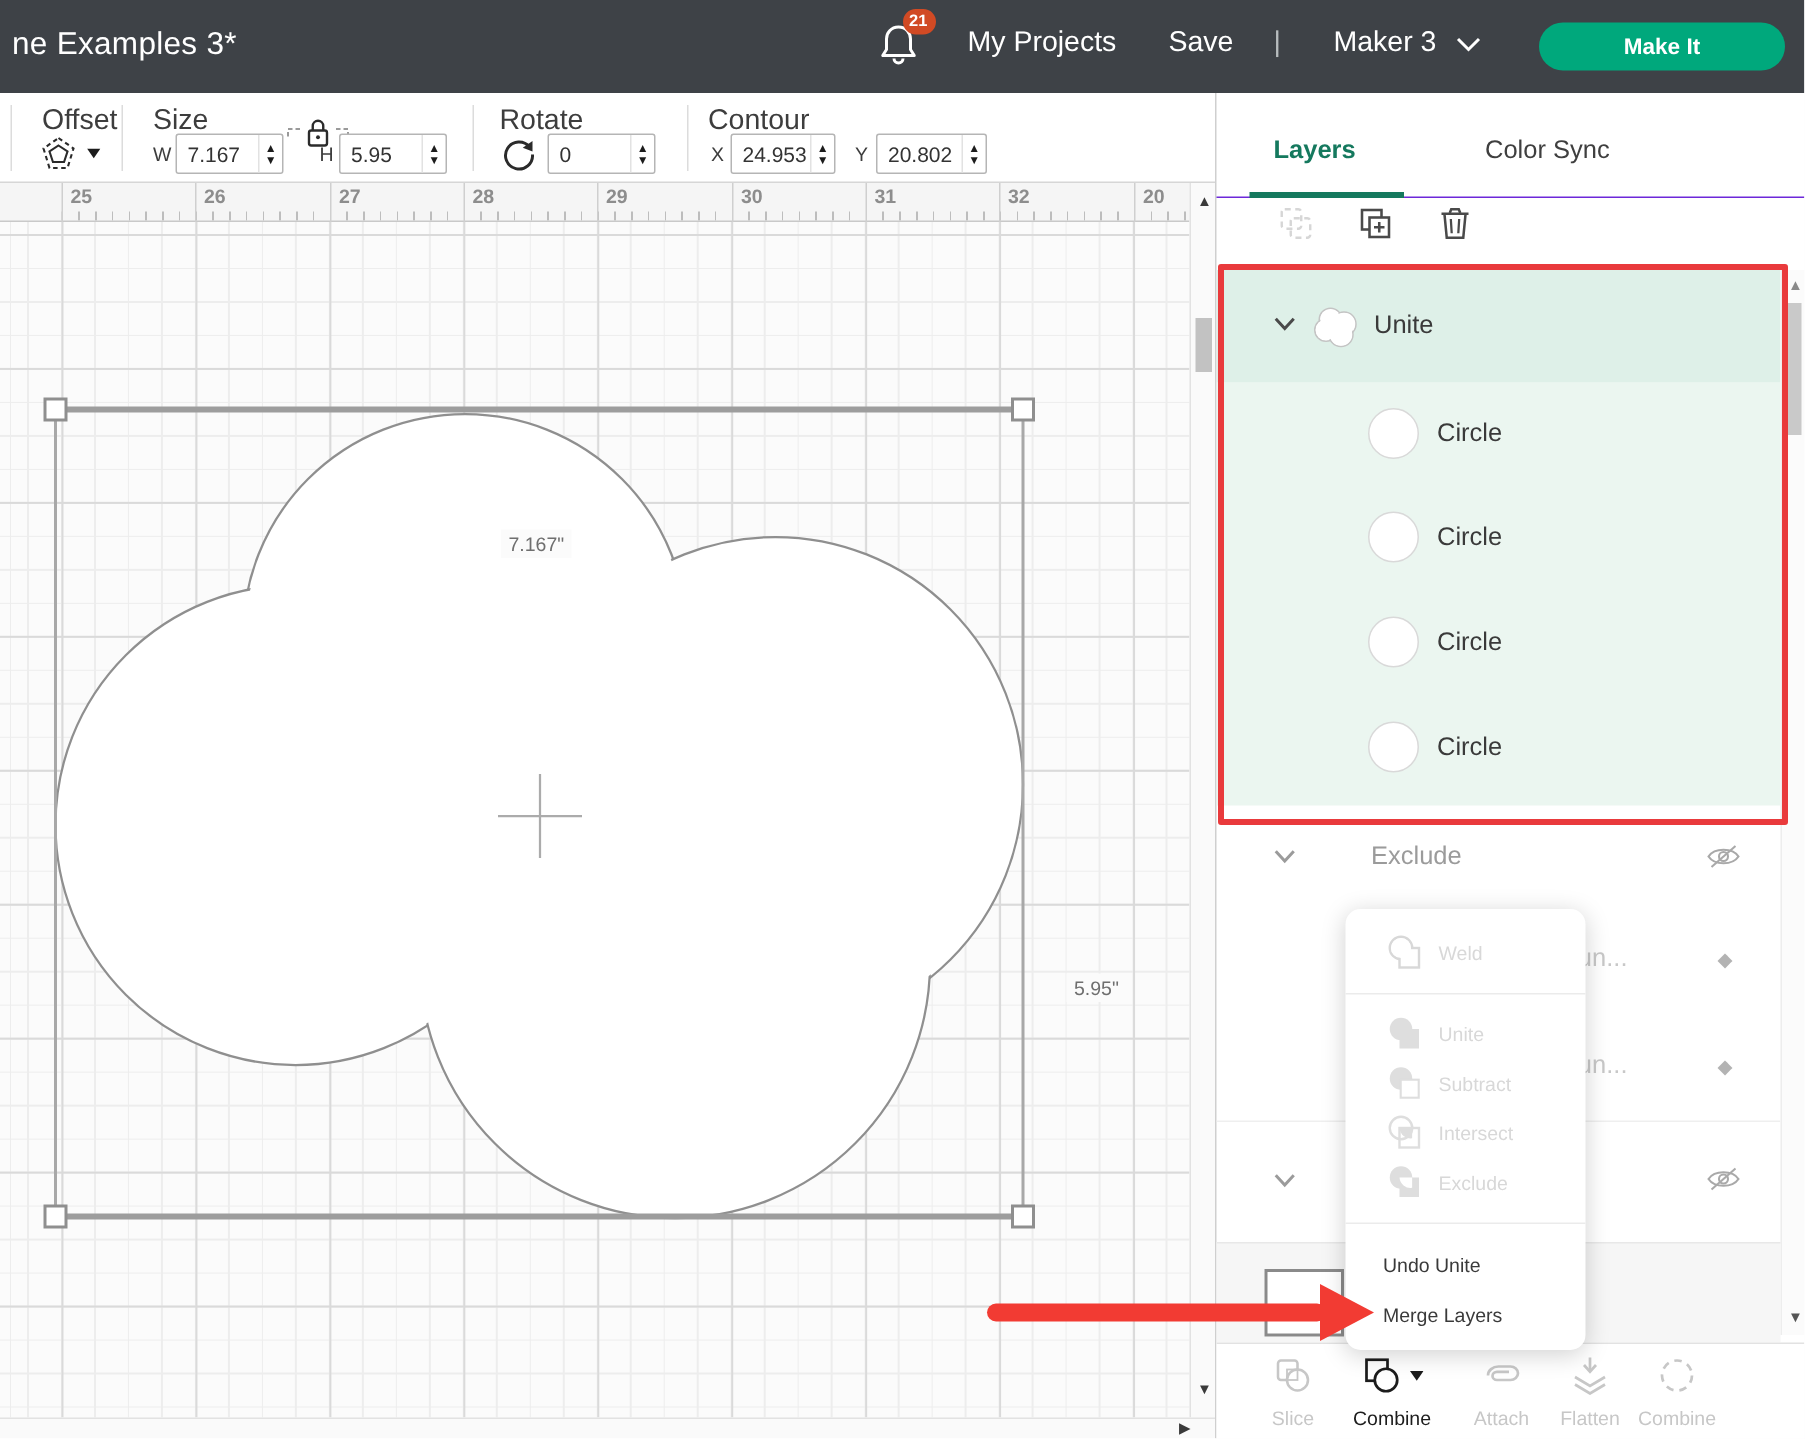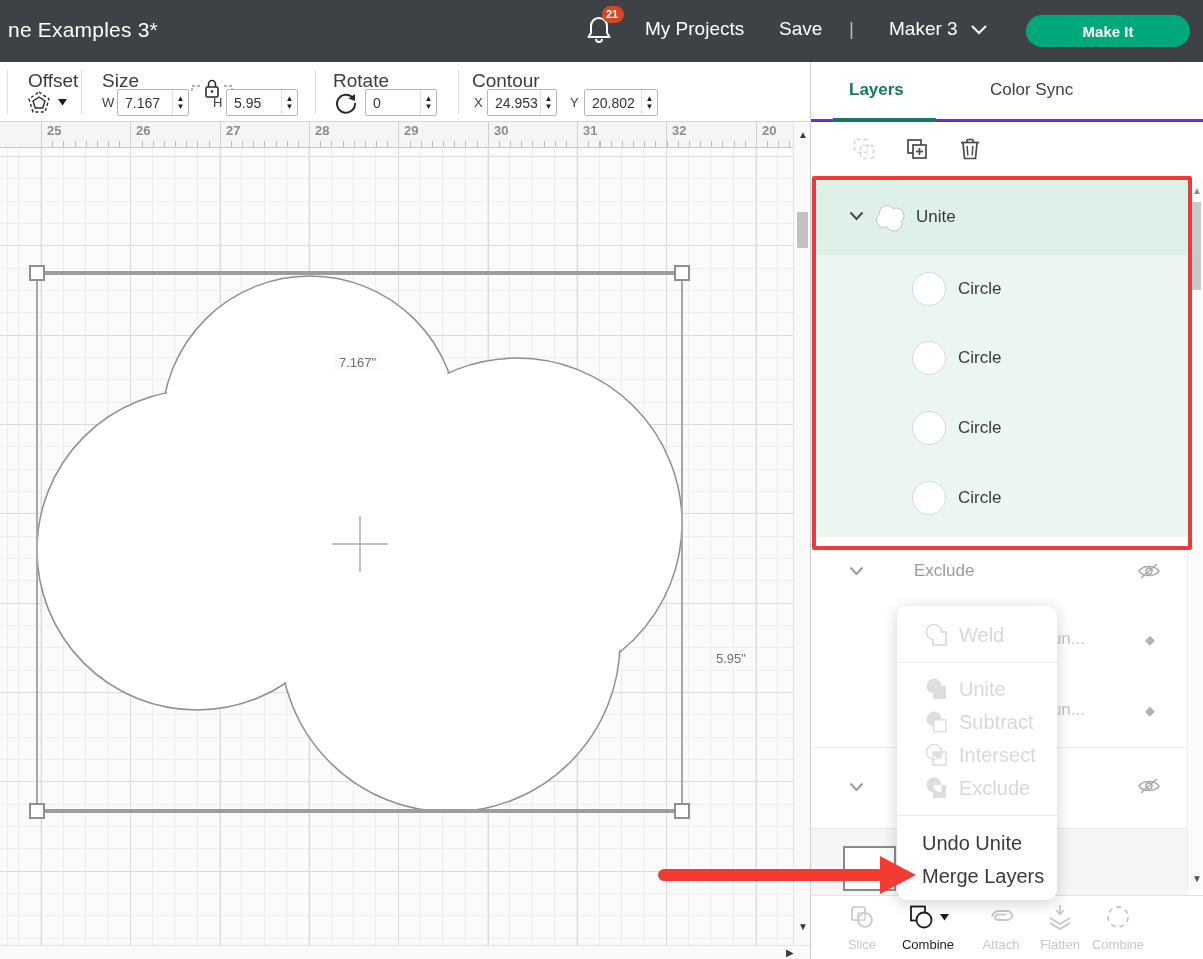--- a/index.html
+++ b/index.html
@@ -49,21 +49,21 @@
   .chip-h { left:711px; top:527px; }
 
   
   .vscroll { position:absolute; left:793px; top:0; width:17px; height:823px; background:#fafafa; border-left:1px solid #e2e2e2; }
   .vscroll .thumb { position:absolute; left:3px; top:90px; width:11px; height:36px; background:#c2c2c2; }
   .hscroll { position:absolute; left:0; top:823px; width:810px; height:14px; background:#fafafa; border-top:1px solid #e2e2e2; }
   .sb-arrow { position:absolute; font-size:10px; color:#3a3a3a; line-height:10px; cursor:pointer; }
 
   
   .panel { position:absolute; left:810px; top:62px; width:393px; height:897px; background:#fff; border-left:1px solid #cfcfcf; }
-  .tabs { position:absolute; left:0; top:0; width:100%; height:60px; border-bottom:3px solid #6d28d9; }
+  .tabs { position:absolute; left:0; top:10px; width:100%; height:60px; border-bottom:1px solid #6d28d9; }
   .tab { position:absolute; top:18px; font-size:17px; cursor:pointer; }
   .tab-layers { left:38px; color:#15795e; font-weight:bold; }
   .tab-colorsync { left:131px; color:#3f3f3f;margin-left:48px; }
   .tab-underline { position:absolute; left:22px; top:56px; width:103px; height:4px; background:#15795e; }
   .layer-actions { position:absolute; left:0; top:60px; width:100%; height:58px; display:flex; align-items:center; gap:30px; padding-left:42px; }
   .layer-actions .ic { cursor:pointer; }
 
   .layer-list { position:absolute; left:0; top:118px; width:376px; height:710px; overflow:hidden; }
   .row { position:relative; width:100%; }
   .row-unite { height:75px; background:#def0e8; }
@@ -90,21 +90,21 @@
   .ptool { position:absolute; top:8px; width:70px; text-align:center; cursor:pointer; }
   .ptool .lbl { display:block; margin-top:3px; font-size:13px; color:#c7c7c7; }
   .ptool.enabled .lbl { color:#1d1d1d; }
 
   
   .red-rect { position:absolute; left:812px; top:176px; width:380px; height:374px; border:4px solid #e93a3c; border-radius:2px; z-index:50; pointer-events:none; }
 
   .ctx-menu { position:absolute; left:897px; top:606px; width:160px; height:294px; background:#fff; border-radius:10px;
               box-shadow:0 3px 16px rgba(0,0,0,.18); z-index:60; }
   .mi { position:absolute; left:0; width:100%; height:33px; display:flex; align-items:center; cursor:pointer; }
-  .mi .txt { font-size:20px; }
+  .mi .txt { font-size:13px; }
   .mi.disabled .txt { color:#d8d8d8; }
   .mi.enabled .txt { color:#3a3a3a; }
   .mi .micon { position:absolute; left:28px; }
   .mi .txt { position:absolute; left:62px; }
   .mi.no-icon .txt { left:25px; }
   .menu-div { position:absolute; left:0; width:100%; height:1px; background:#ebebeb; }
 
   .red-arrow { position:absolute; left:652px; top:853px; z-index:70; pointer-events:none; }
 </style>
 </head>

